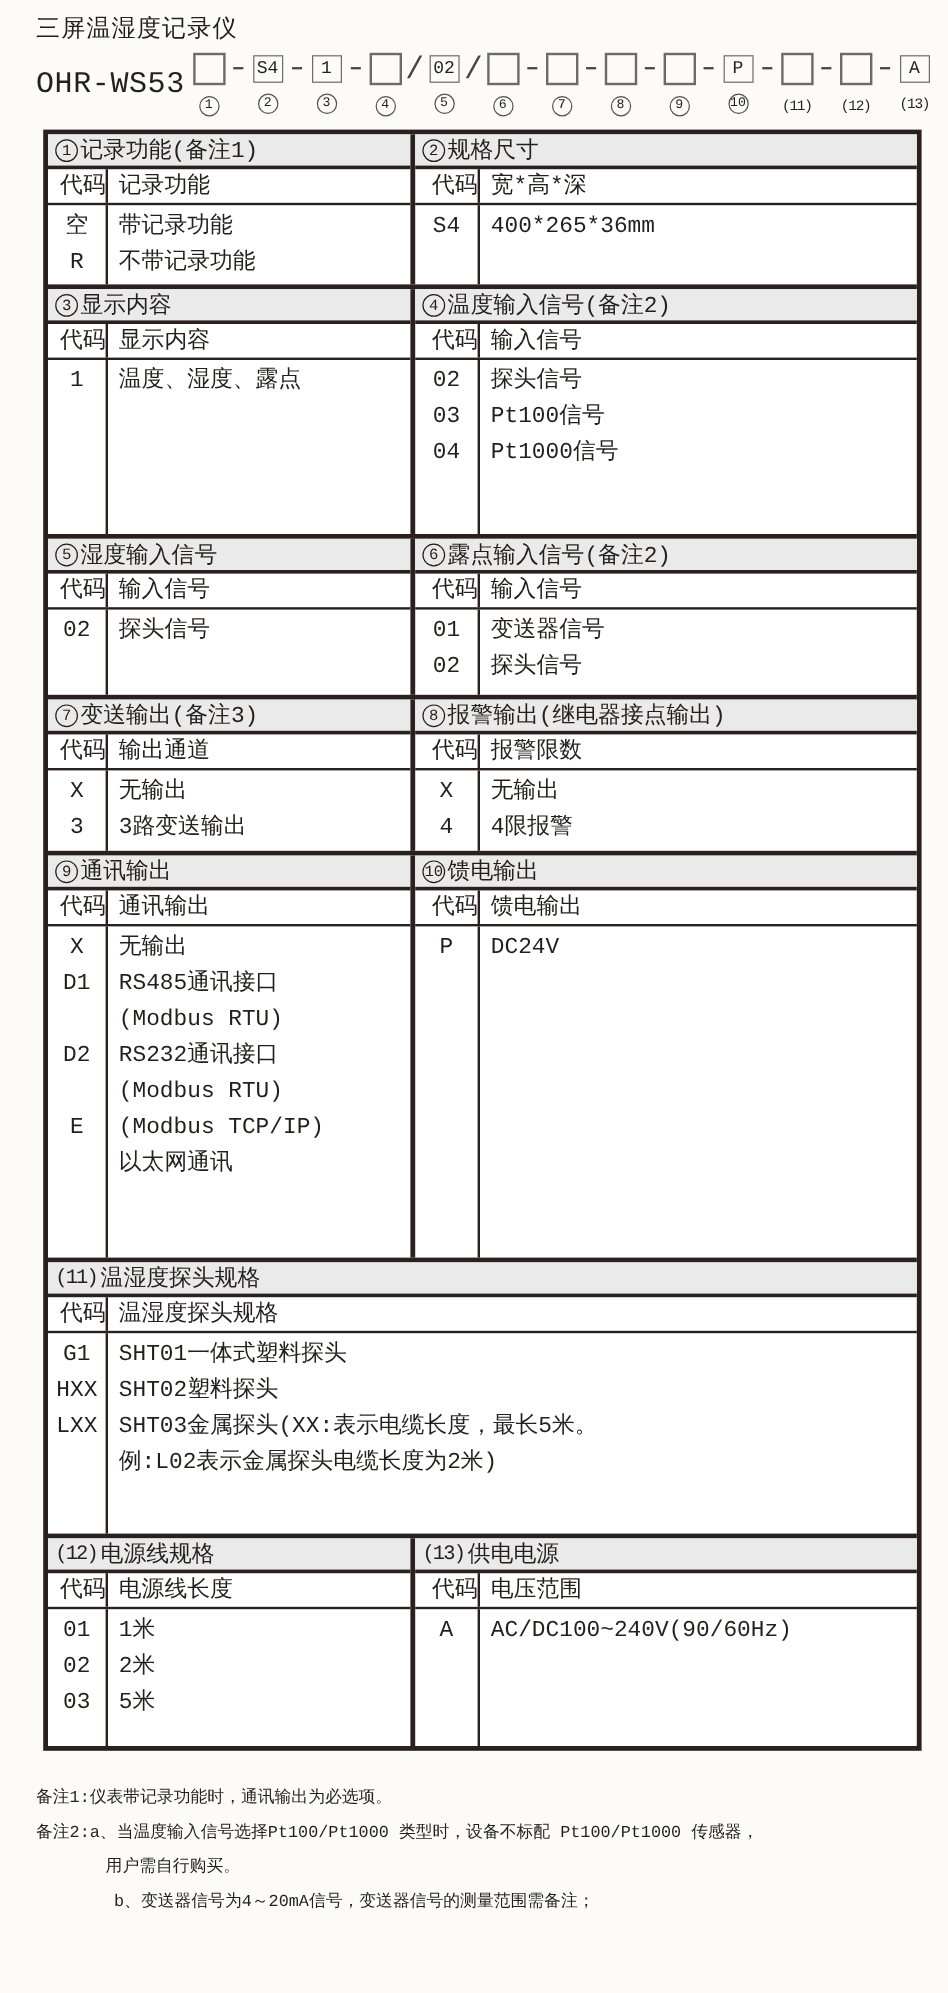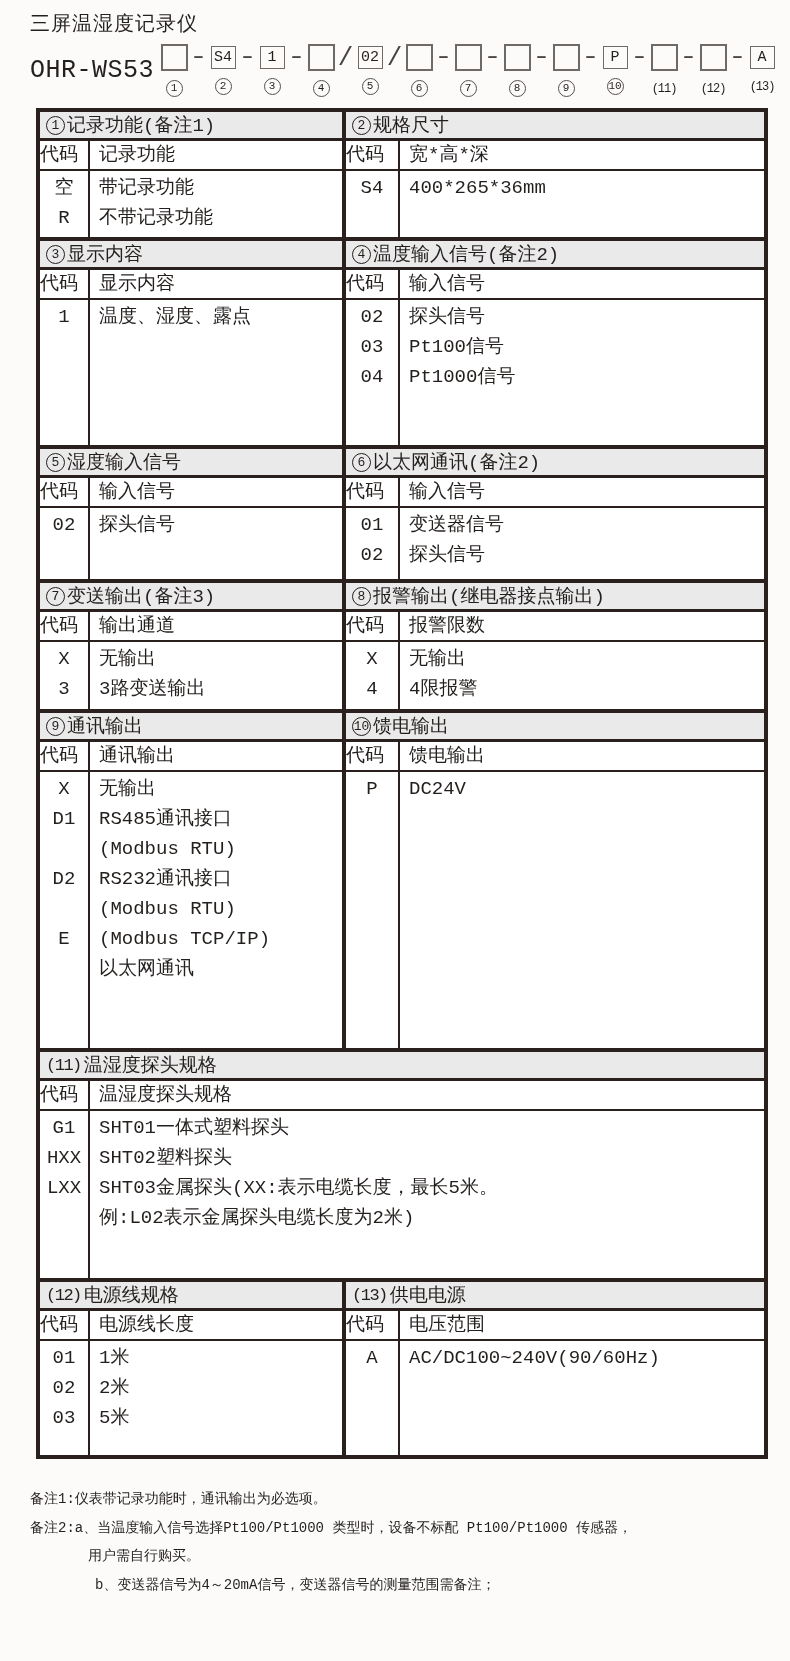--- a/index.html
+++ b/index.html
@@ -44,21 +44,21 @@
   .trow.single{grid-template-columns:1fr;}
   .trow.pair .sec:nth-child(2){border-left:4px solid var(--border);}
   .sec{min-width:0;display:flex;flex-direction:column;}
   .sec-title{
     display:flex;align-items:center;height:29px;background:var(--header-bg);
     border-bottom:3px solid var(--border);padding:0 6px;font-size:19px;gap:1px;
   }
   .sec-title .circ{width:19px;height:19px;font-size:13px;border-color:var(--text);border-width:1.5px;margin-right:1px;}
   .sec-title .paren{font-size:17px;letter-spacing:-1.5px;margin-right:2px;}
   .sec-sub{display:flex;border-bottom:2px solid var(--border);font-size:19px;height:30px;}
-  .sub-code{width:50px;border-right:2px solid var(--border);text-align:left;line-height:28px;flex:none;}
+  .sub-code{width:50px;border-right:2px solid var(--border);text-align:right;line-height:28px;flex:none;}
   .sec.pos2 .sub-code{width:54px;}
   .sub-val{flex:1;padding-left:9px;line-height:28px;white-space:nowrap;overflow:hidden;}
   .sec-body{display:flex;font-size:19px;flex:1;}
   .codes{width:50px;border-right:2px solid var(--border);text-align:center;padding-top:2px;flex:none;}
   .sec.pos2 .codes{width:54px;}
   .vals{flex:1;padding:2px 0 0 9px;min-width:0;}
   .ln{line-height:30px;height:30px;white-space:nowrap;}
   
   .notes{margin:26px 0 0 30px;font-size:14px;}
   .note{line-height:28.5px;white-space:nowrap;}
@@ -239,21 +239,21 @@
               <div class="ln code">02</div>
             </div>
             <div class="vals">
               <div class="ln val">探头信号</div>
             </div>
           </div>
         </div>
         <div class="sec pos2">
           <div class="sec-title">
             <span class="circ">6</span>
-            <span class="ttl">以太网通讯(备注2)</span>
+            <span class="ttl">露点输入信号(备注2)</span>
           </div>
           <div class="sec-sub">
             <div class="sub-code">代码</div>
             <div class="sub-val">输入信号</div>
           </div>
           <div class="sec-body" style="min-height: 71px;">
             <div class="codes">
               <div class="ln code">01</div>
               <div class="ln code">02</div>
             </div>

